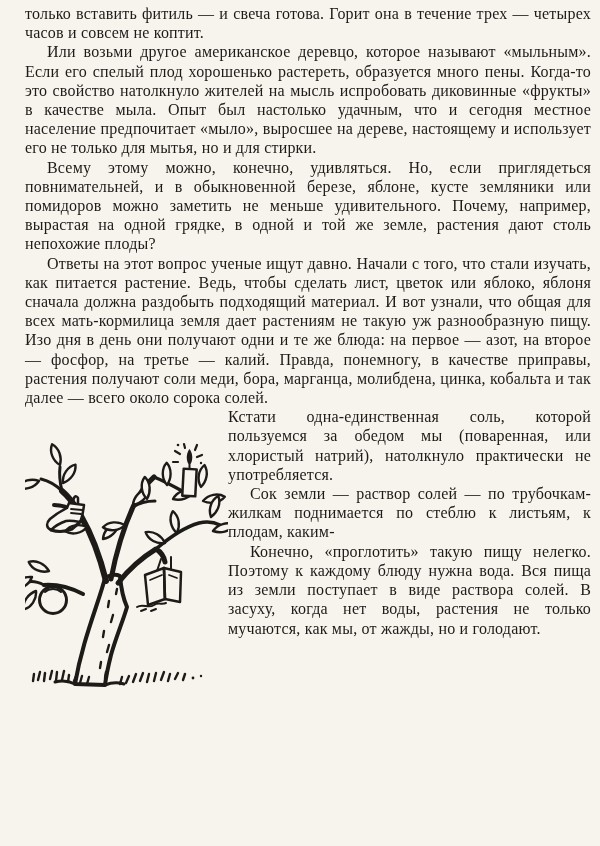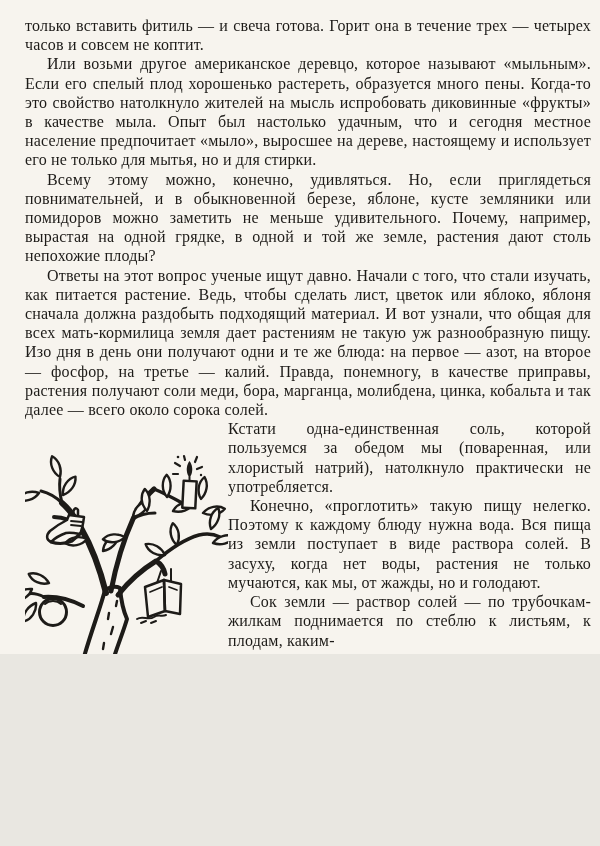--- a/index.html
+++ b/index.html
@@ -1,19 +1,19 @@
 <!DOCTYPE html>
 <html lang="ru"><head>
 <meta charset="utf-8">
 <style>
   html,body{margin:0;padding:0;background:#e9e7e1;}
   .page{
-    width:600px;height:654px;background:#f7f4ee;
+    width:600px;height:846px;background:#f7f4ee;
     position:relative;overflow:hidden;box-sizing:border-box;
-    padding:16px 9px 0 25px;
+    padding:4px 9px 0 25px;
   }
   .text{
     width:566px;
     font-family:"Liberation Serif","DejaVu Serif",serif;
     font-size:16px;line-height:19.2px;color:#1d1b18;
     text-align:justify;letter-spacing:0.2px;
     hyphens:auto;-webkit-hyphens:auto;
   }
   .text p{margin:0;text-indent:22px;}
   .text p.noindent{text-indent:0;}
@@ -157,19 +157,19 @@
                 <path d="M158 239 L160 233"></path>
               <circle cx="168" cy="237" r="1.4" fill="#1d1b18" stroke="none"></circle>
               <circle cx="176" cy="235" r="1.2" fill="#1d1b18" stroke="none"></circle>
             </g>
           </g>
         </svg>
       </div>
 
       <div class="narrow">
         <p class="noindent">Кстати одна-единственная соль, которой пользуемся за обедом мы (поваренная, или хлористый натрий), натолкнуло практически не употребляется.</p>
+        <p>Сок земли — раствор солей — по трубочкам-жилкам поднимается по стеблю к листьям, к плодам, каким-</p>
         <p>Конечно, «проглотить» такую пищу нелегко. Поэтому к каждому блюду нужна вода. Вся пища из земли поступает в виде раствора солей. В засуху, когда нет воды, растения не только мучаются, как мы, от жажды, но и голодают.</p>
-        <p>Сок земли — раствор солей — по трубочкам-жилкам поднимается по стеблю к листьям, к плодам, каким-</p>
       </div>
     </div>
 
   </div>
 </div>
 
 </body></html>

